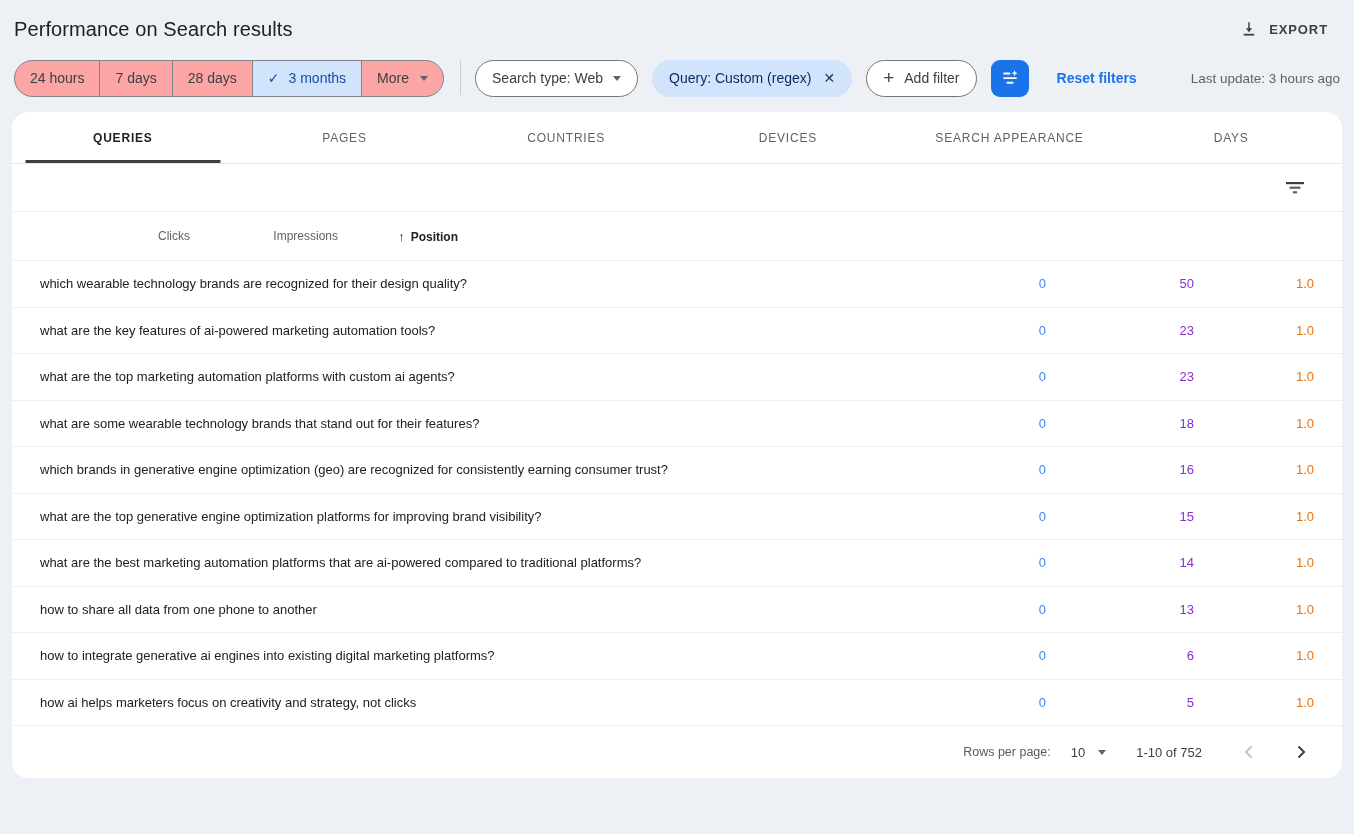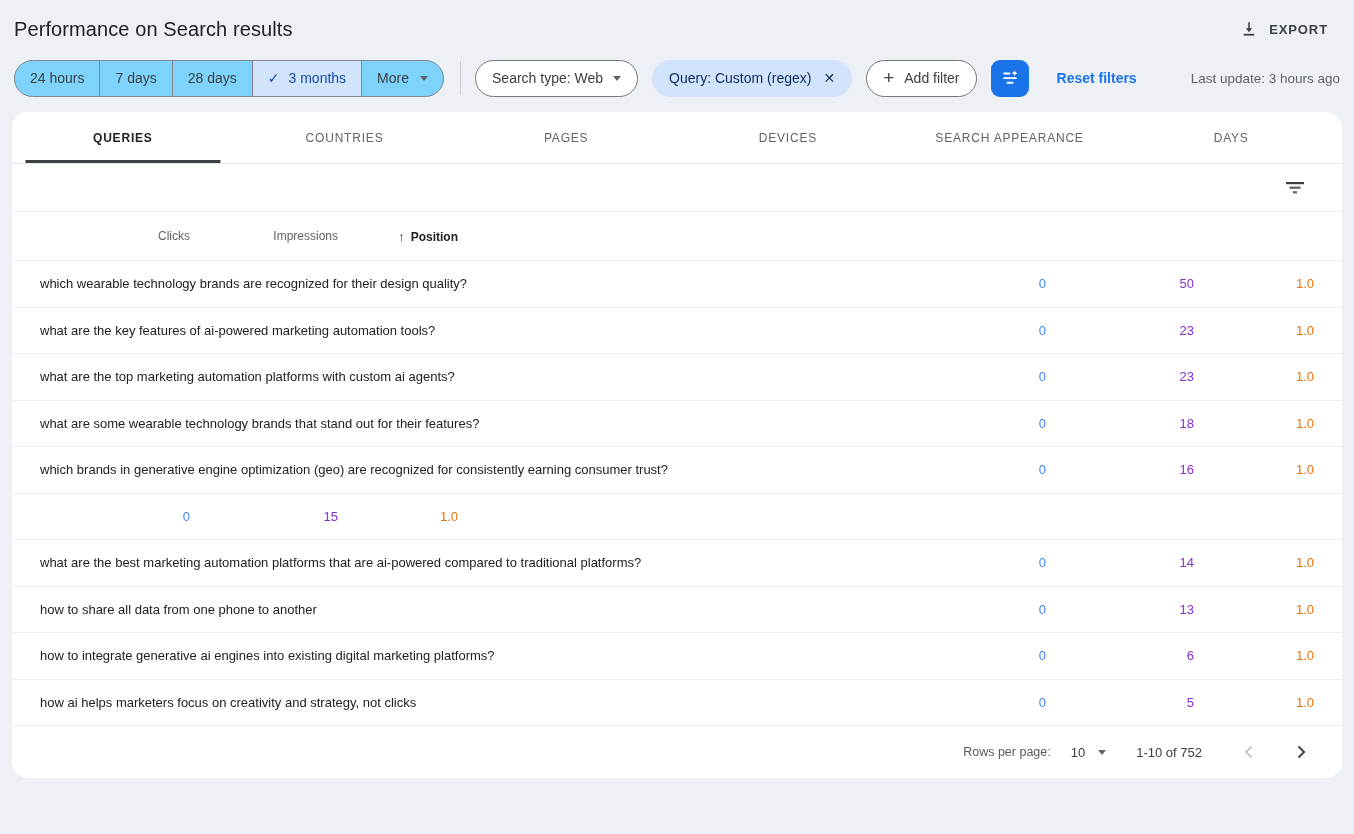--- a/index.html
+++ b/index.html
@@ -22,21 +22,21 @@
     font-size:13px; font-weight:700; letter-spacing:0.9px; color:#3c4043;
     background:none; border:none; font-family:inherit;
   }
 
   
   .filter-bar {
     display:flex; align-items:center; padding:6px 14px 16px 14px; height:58px;
   }
   .seg-group {
     display:flex; align-items:stretch; height:37px;
-    border:1px solid #80868b; border-radius:19px; background:#7dd3fc; overflow:hidden;
+    border:1px solid #80868b; border-radius:19px; background:#fca5a5; overflow:hidden;
   }
   .seg {
     display:flex; align-items:center; gap:9px; padding:0 15px;
     font-size:14px; color:#3c4043; cursor:pointer; border-right:1px solid #80868b;
     white-space:nowrap;
   }
   .seg:last-child { border-right:none; }
   .seg.selected { background:#d2e3fc; color:#174ea6; }
   .seg .check { font-size:14px; color:#174ea6; }
   .vert-sep { width:1px; height:34px; background:#c9cdd2; margin:0 14px 0 16px; }
@@ -183,24 +183,24 @@
   <div class="last-update">Last update: 3 hours ago</div>
 </div>
 
 <div class="card">
 
   <div class="tabs">
     <div class="tab active">
         <span>QUERIES</span>
       </div>
     <div class="tab">
+        <span>PAGES</span>
+      </div>
+    <div class="tab">
         <span>COUNTRIES</span>
-      </div>
-    <div class="tab">
-        <span>PAGES</span>
       </div>
     <div class="tab">
         <span>DEVICES</span>
       </div>
     <div class="tab">
         <span>SEARCH APPEARANCE</span>
       </div>
     <div class="tab">
         <span>DAYS</span>
       </div>
@@ -256,20 +256,21 @@
     </div>
 
     <div class="trow">
       <div class="col-query">which brands in generative engine optimization (geo) are recognized for consistently earning consumer trust?</div>
       <div class="col-clicks">0</div>
       <div class="col-impressions">16</div>
       <div class="col-position">1.0</div>
     </div>
 
     <div class="trow">
+      <div class="col-query">what are the top generative engine optimization platforms for improving brand visibility?</div>
       <div class="col-clicks">0</div>
       <div class="col-impressions">15</div>
       <div class="col-position">1.0</div>
     </div>
 
     <div class="trow">
       <div class="col-query">what are the best marketing automation platforms that are ai-powered compared to traditional platforms?</div>
       <div class="col-clicks">0</div>
       <div class="col-impressions">14</div>
       <div class="col-position">1.0</div>

